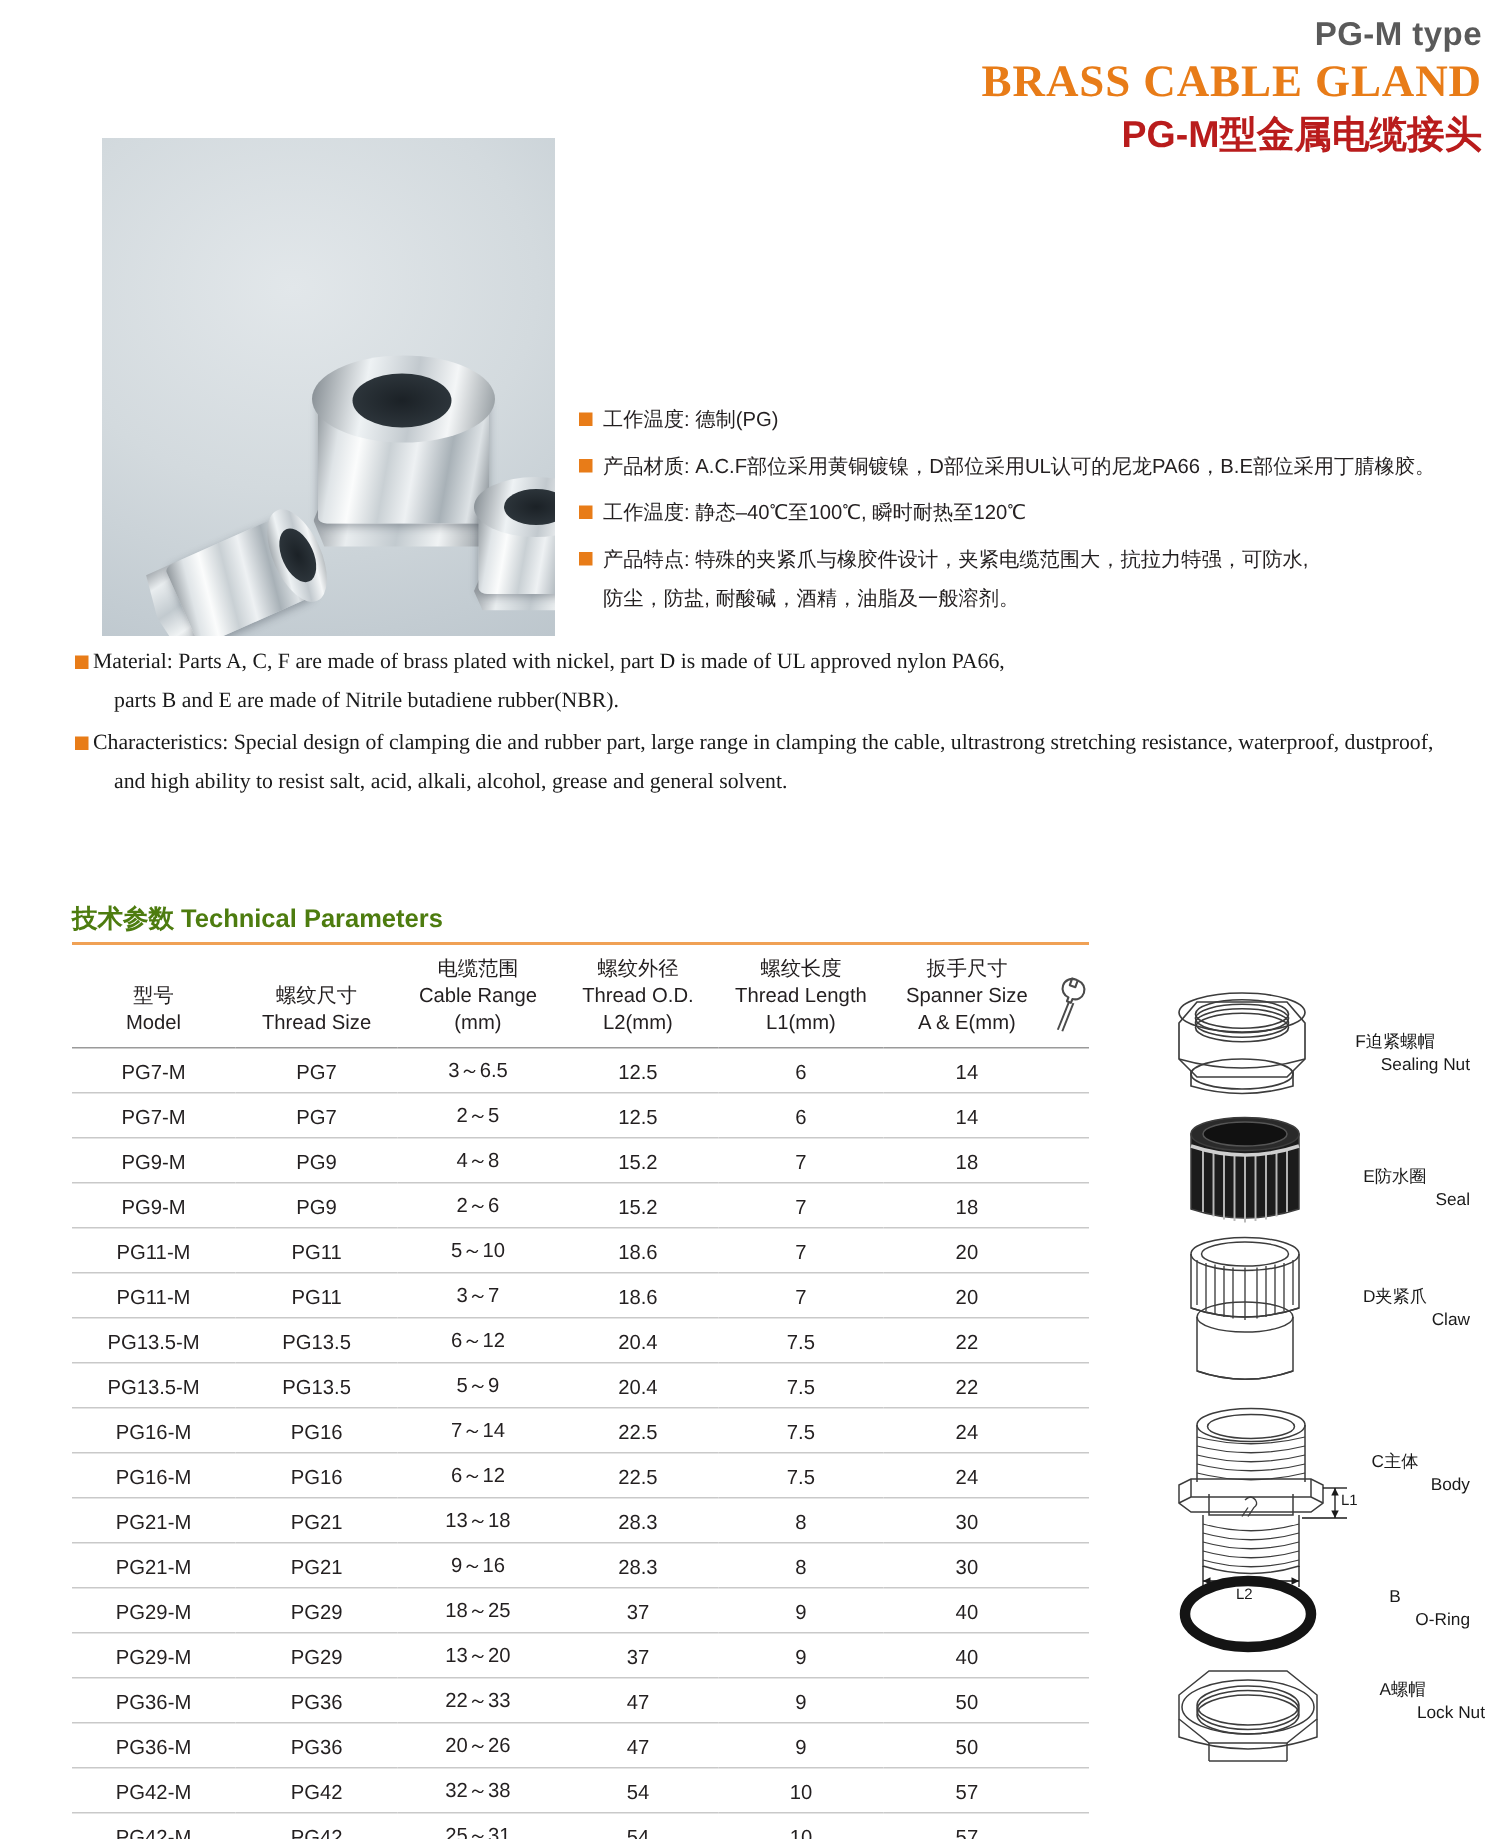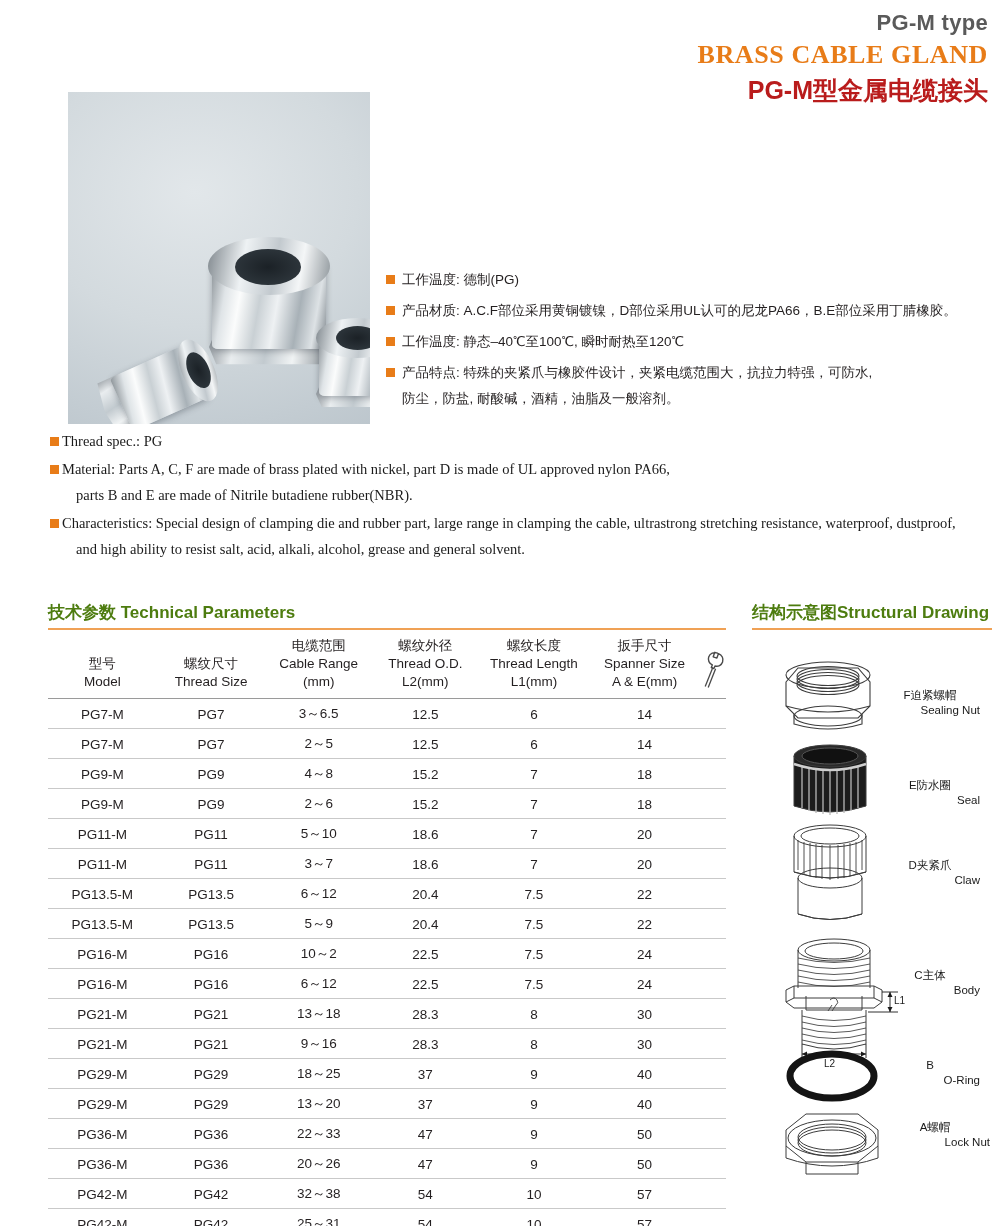--- a/index.html
+++ b/index.html
@@ -13,21 +13,21 @@
   .page { position: relative; width: 1000px; height: 1226px; }
 
   
   .header { position: absolute; right: 12px; top: 10px; text-align: right; }
   .h-type {
     font-size: 22px; font-weight: bold; color: #5a5a5a;
     letter-spacing: .3px; line-height: 26px;
   }
   .h-main {
     font-family: "Liberation Serif", serif;
-    font-size: 26px; font-weight: bold; color: #e87c18;
+    font-size: 30px; font-weight: bold; color: #e87c18;
     letter-spacing: .6px; line-height: 36px; margin-top: 1px;
   }
   .h-cn {
     font-size: 25px; font-weight: bold; color: #b91c1c;
     line-height: 32px; margin-top: 1px;
   }
 
   
   .photo {
     position: absolute; left: 68px; top: 92px; width: 302px; height: 332px;
@@ -181,44 +181,36 @@
       <span class="cn-txt">
         <span>产品特点: 特殊的夹紧爪与橡胶件设计，夹紧电缆范围大，抗拉力特强，可防水,</span>
         <span class="cn-sub" style="display:block;margin-left:0;">防尘，防盐, 耐酸碱，酒精，油脂及一般溶剂。</span>
       </span>
     </div>
   </div>
 
   <div class="en-block">
     <div class="en-row">
       <span class="en-sq"></span>
-      <span class="en-txt">Thread spec.: PG</span>
-    </div>
-    <div class="en-row">
-      <span class="en-sq"></span>
       <span class="en-txt">
         <span>Material: Parts A, C, F are made of brass plated with nickel, part D is made of UL approved nylon PA66,</span>
         <span class="en-cont" style="display:block;margin-left:14px;">parts B and E are made of  Nitrile butadiene rubber(NBR).</span>
       </span>
     </div>
     <div class="en-row">
       <span class="en-sq"></span>
       <span class="en-txt">
         <span>Characteristics: Special design of clamping die and rubber part, large range in clamping the cable, ultrastrong stretching resistance, waterproof, dustproof,</span>
         <span class="en-cont" style="display:block;margin-left:14px;">and high ability to resist salt, acid, alkali, alcohol, grease and general solvent.</span>
       </span>
     </div>
   </div>
 
   <div class="sec" id="sec-tech">
     <div class="sec-title"><span>技术参数</span><span> Technical Parameters</span></div>
-    <div class="sec-rule"></div>
-  </div>
-  <div class="sec" id="sec-draw">
-    <div class="sec-title"><span>结构示意图</span><span>Structural Drawing</span></div>
     <div class="sec-rule"></div>
   </div>
 
   <table class="tbl">
     <thead>
       <tr>
         <th class="c-model">
           <span class="th-in">
             <span class="th-cn"></span>
             <span class="th-en">型号</span>
@@ -338,21 +330,21 @@
           <td class="c-thread">PG13.5</td>
           <td class="c-range">5～9</td>
           <td class="c-od">20.4</td>
           <td class="c-len">7.5</td>
           <td class="c-spn">22</td>
           <td class="c-ico"></td>
         </tr>
         <tr>
           <td class="c-model">PG16-M</td>
           <td class="c-thread">PG16</td>
-          <td class="c-range">10～2</td>
+          <td class="c-range">7～14</td>
           <td class="c-od">22.5</td>
           <td class="c-len">7.5</td>
           <td class="c-spn">24</td>
           <td class="c-ico"></td>
         </tr>
         <tr>
           <td class="c-model">PG16-M</td>
           <td class="c-thread">PG16</td>
           <td class="c-range">6～12</td>
           <td class="c-od">22.5</td>

